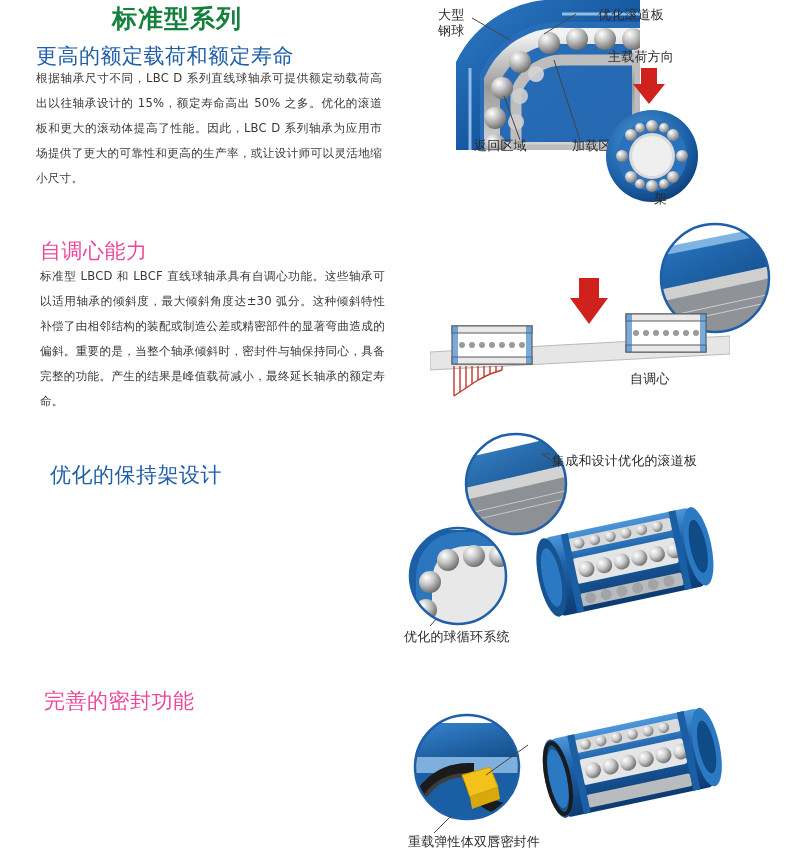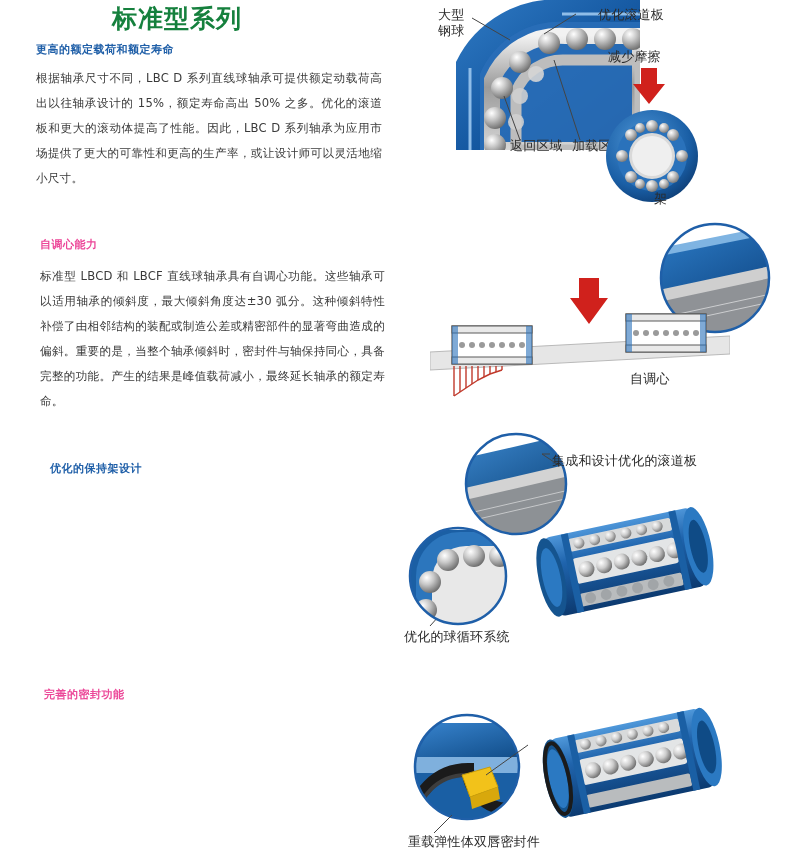--- a/index.html
+++ b/index.html
@@ -26,22 +26,22 @@
     position: absolute;
     left: 112px;
     top: 2px;
     font-size: 25px;
     font-weight: bold;
     color: #15803d;
     letter-spacing: 1px;
   }
   .section-head {
     position: absolute;
-    font-size: 11px;
-    font-weight: bold;
+    font-size: 21px;
+    font-weight: normal;
     color: #1f5fa8;
     letter-spacing: 0.5px;
   }
   .section-head.dark {
     color: #ec4899;
   }
   .body-text {
     position: absolute;
     font-size: 11.6px;
     line-height: 25px;
@@ -135,24 +135,24 @@
       <line x1="40" y1="18" x2="78" y2="40" stroke="#444" stroke-width="1"></line>
       <line x1="144" y1="14" x2="112" y2="34" stroke="#444" stroke-width="1"></line>
       <line x1="88" y1="140" x2="72" y2="96" stroke="#444" stroke-width="1"></line>
       <line x1="148" y1="140" x2="122" y2="60" stroke="#444" stroke-width="1"></line>
       <line x1="220" y1="190" x2="232" y2="172" stroke="#444" stroke-width="1"></line>
     </svg>
 
     <div class="lbl" style="left:6px; top:6px;">大型</div>
     <div class="lbl" style="left:6px; top:22px;">钢球</div>
     <div class="lbl" style="left:140px; top:6px;margin-left:26px;">优化滚道板</div>
-    <div class="lbl" style="left:42px; top:137px;margin-left:36px;">返回区域</div>
+    <div class="lbl" style="left:42px; top:137px;">返回区域</div>
     <div class="lbl" style="left:140px; top:137px;">加载区域</div>
 
-    <div class="lbl" style="left:176px; top:48px;">减少摩擦</div>
+    <div class="lbl" style="left:176px; top:48px;">主载荷方向</div>
     <svg width="40" height="40" style="position:absolute;left:200px;top:68px;">
       <polygon points="9,0 25,0 25,16 33,16 17,36 1,16 9,16" fill="#d0211c"></polygon>
     </svg>
 
     <svg width="96" height="96" style="position:absolute;left:172px;top:108px;">
       <defs>
         <radialGradient id="ev" cx="40%" cy="34%" r="72%">
           <stop offset="0%" stop-color="#4d95d6"></stop>
           <stop offset="70%" stop-color="#1a5fa6"></stop>
           <stop offset="100%" stop-color="#0d3c73"></stop>

